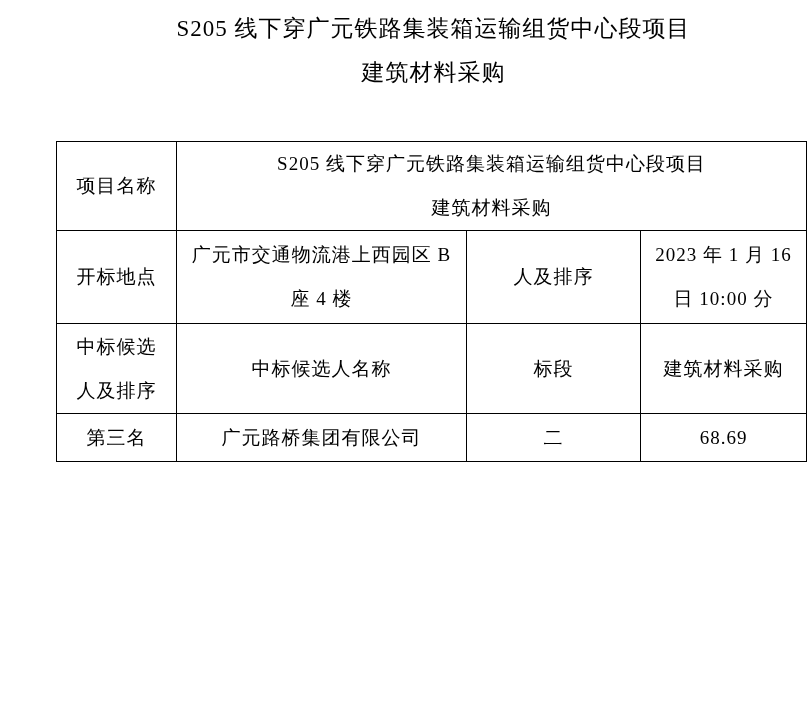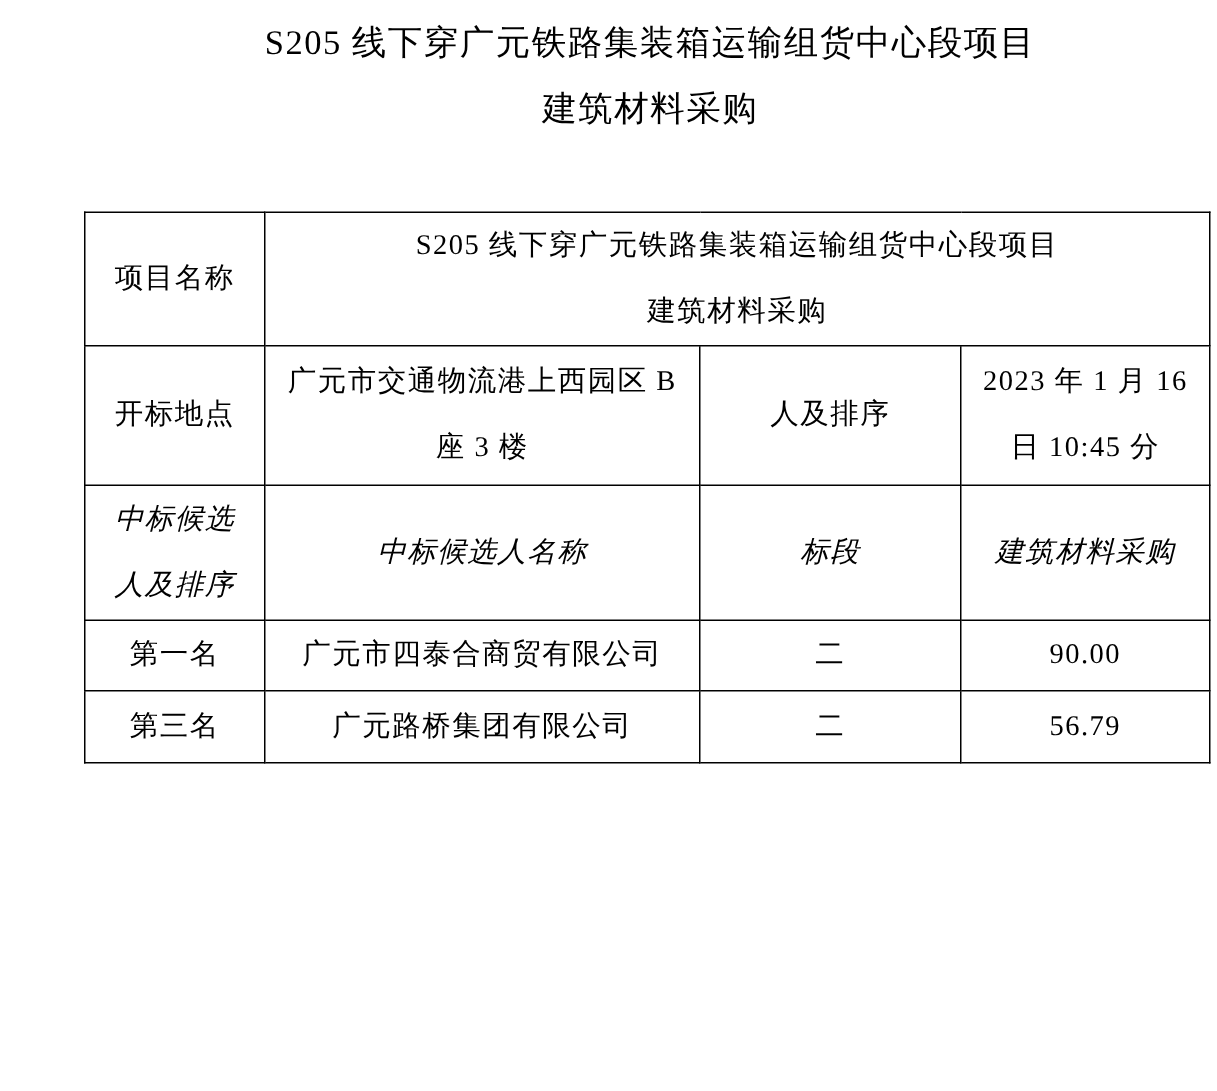--- a/index.html
+++ b/index.html
@@ -54,21 +54,21 @@
     padding: 0 4px;
     overflow: hidden;
   }
   td.cell-left {
     text-align: left;
     padding-left: 10px;
   }
   tr.h88 { height: 88px; }
   tr.h47 { height: 47px; }
   tr.h93 { height: 93px; }
-  tr.h90 { height: 90px; font-style: italic; }
+  tr.h90 { height: 90px; }
   tr.h48 { height: 48px; }
 </style>
 </head>
 <body>
 
 <div class="page">
 
   <div class="title-block">
     <div class="title-line">S205 线下穿广元铁路集装箱运输组货中心段项目</div>
     <div class="title-line">建筑材料采购</div>
@@ -82,39 +82,33 @@
       <col style="width:166px">
     </colgroup>
     <tbody>
       <tr class="h88">
         <td>项目名称</td>
         <td colspan="3" class="cell-left">S205 线下穿广元铁路集装箱运输组货中心段项目
 建筑材料采购</td>
       </tr>
       <tr class="h93">
         <td>开标地点</td>
-        <td>广元市交通物流港上西园区 B 座 3 楼</td>
+        <td>广元市交通物流港上西园区 B 座 4 楼</td>
         <td>人及排序</td>
-        <td>2023 年 1 月 16 日 10:45 分</td>
+        <td>2023 年 1 月 16 日 10:00 分</td>
       </tr>
       <tr class="h90">
         <td>中标候选
 人及排序</td>
         <td>中标候选人名称</td>
         <td>标段</td>
         <td>建筑材料采购</td>
       </tr>
-      <tr class="h47">
-        <td>第一名</td>
-        <td>广元市四泰合商贸有限公司</td>
-        <td>二</td>
-        <td>90.00</td>
-      </tr>
       <tr class="h48">
         <td>第三名</td>
         <td>广元路桥集团有限公司</td>
         <td>二</td>
-        <td>56.79</td>
+        <td>68.69</td>
       </tr>
     </tbody>
   </table>
 
 </div>
 
 </body></html>

